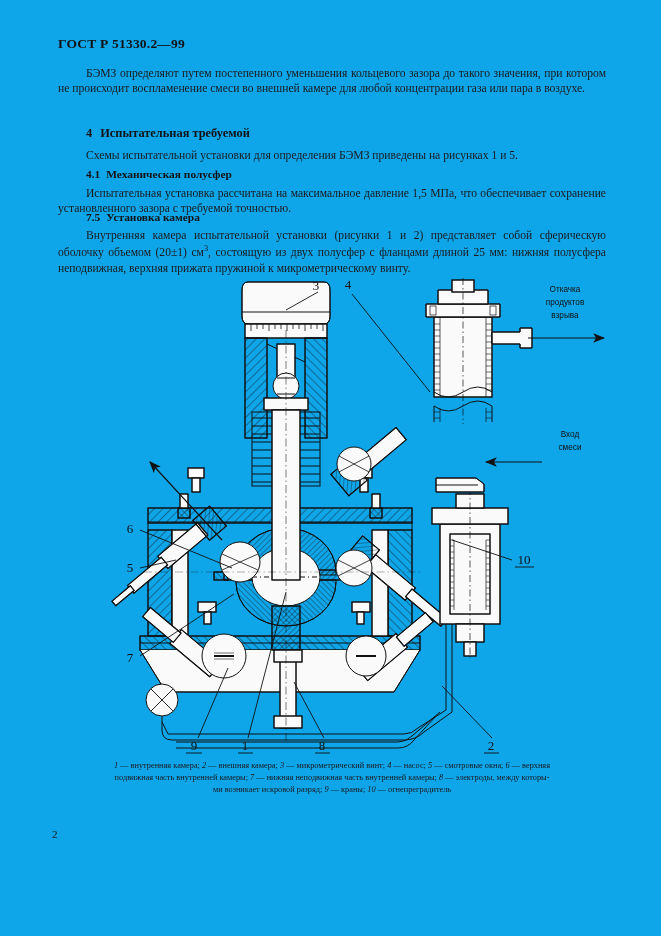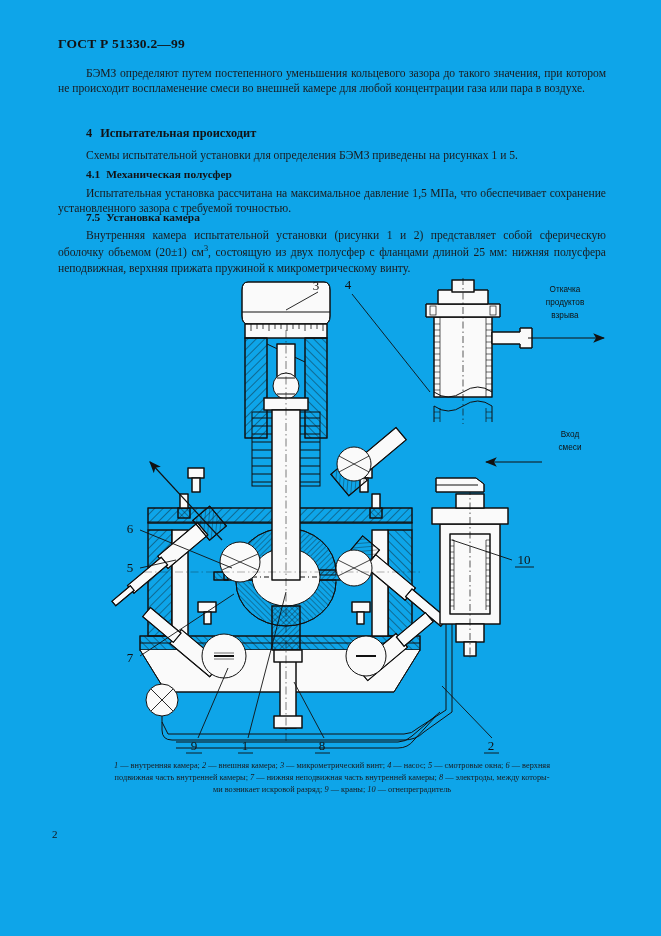--- a/index.html
+++ b/index.html
@@ -113,21 +113,21 @@
 
 <div class="page">
 
   <div class="gost-header">ГОСТ Р 51330.2—99</div>
 
   <div class="body-block p1">
     <p>БЭМЗ определяют путем постепенного уменьшения кольцевого зазора до такого значения, при котором не происходит воспламенение смеси во внешней камере для любой концентрации газа или пара в воздухе.</p>
   </div>
 
   <div class="h4" style="top:126px;">
-    <span class="num">4</span><span>Испытательная происходит</span>
+    <span class="num">4</span><span>Испытательная требуемой</span>
   </div>
 
   <div class="body-block p2">
     <p>Схемы испытательной установки для определения БЭМЗ приведены на рисунках 1 и 5.</p>
   </div>
 
   <div class="h5" style="top:168px;">
     <span class="num">4.1</span><span>Механическая полусфер</span>
   </div>
 

